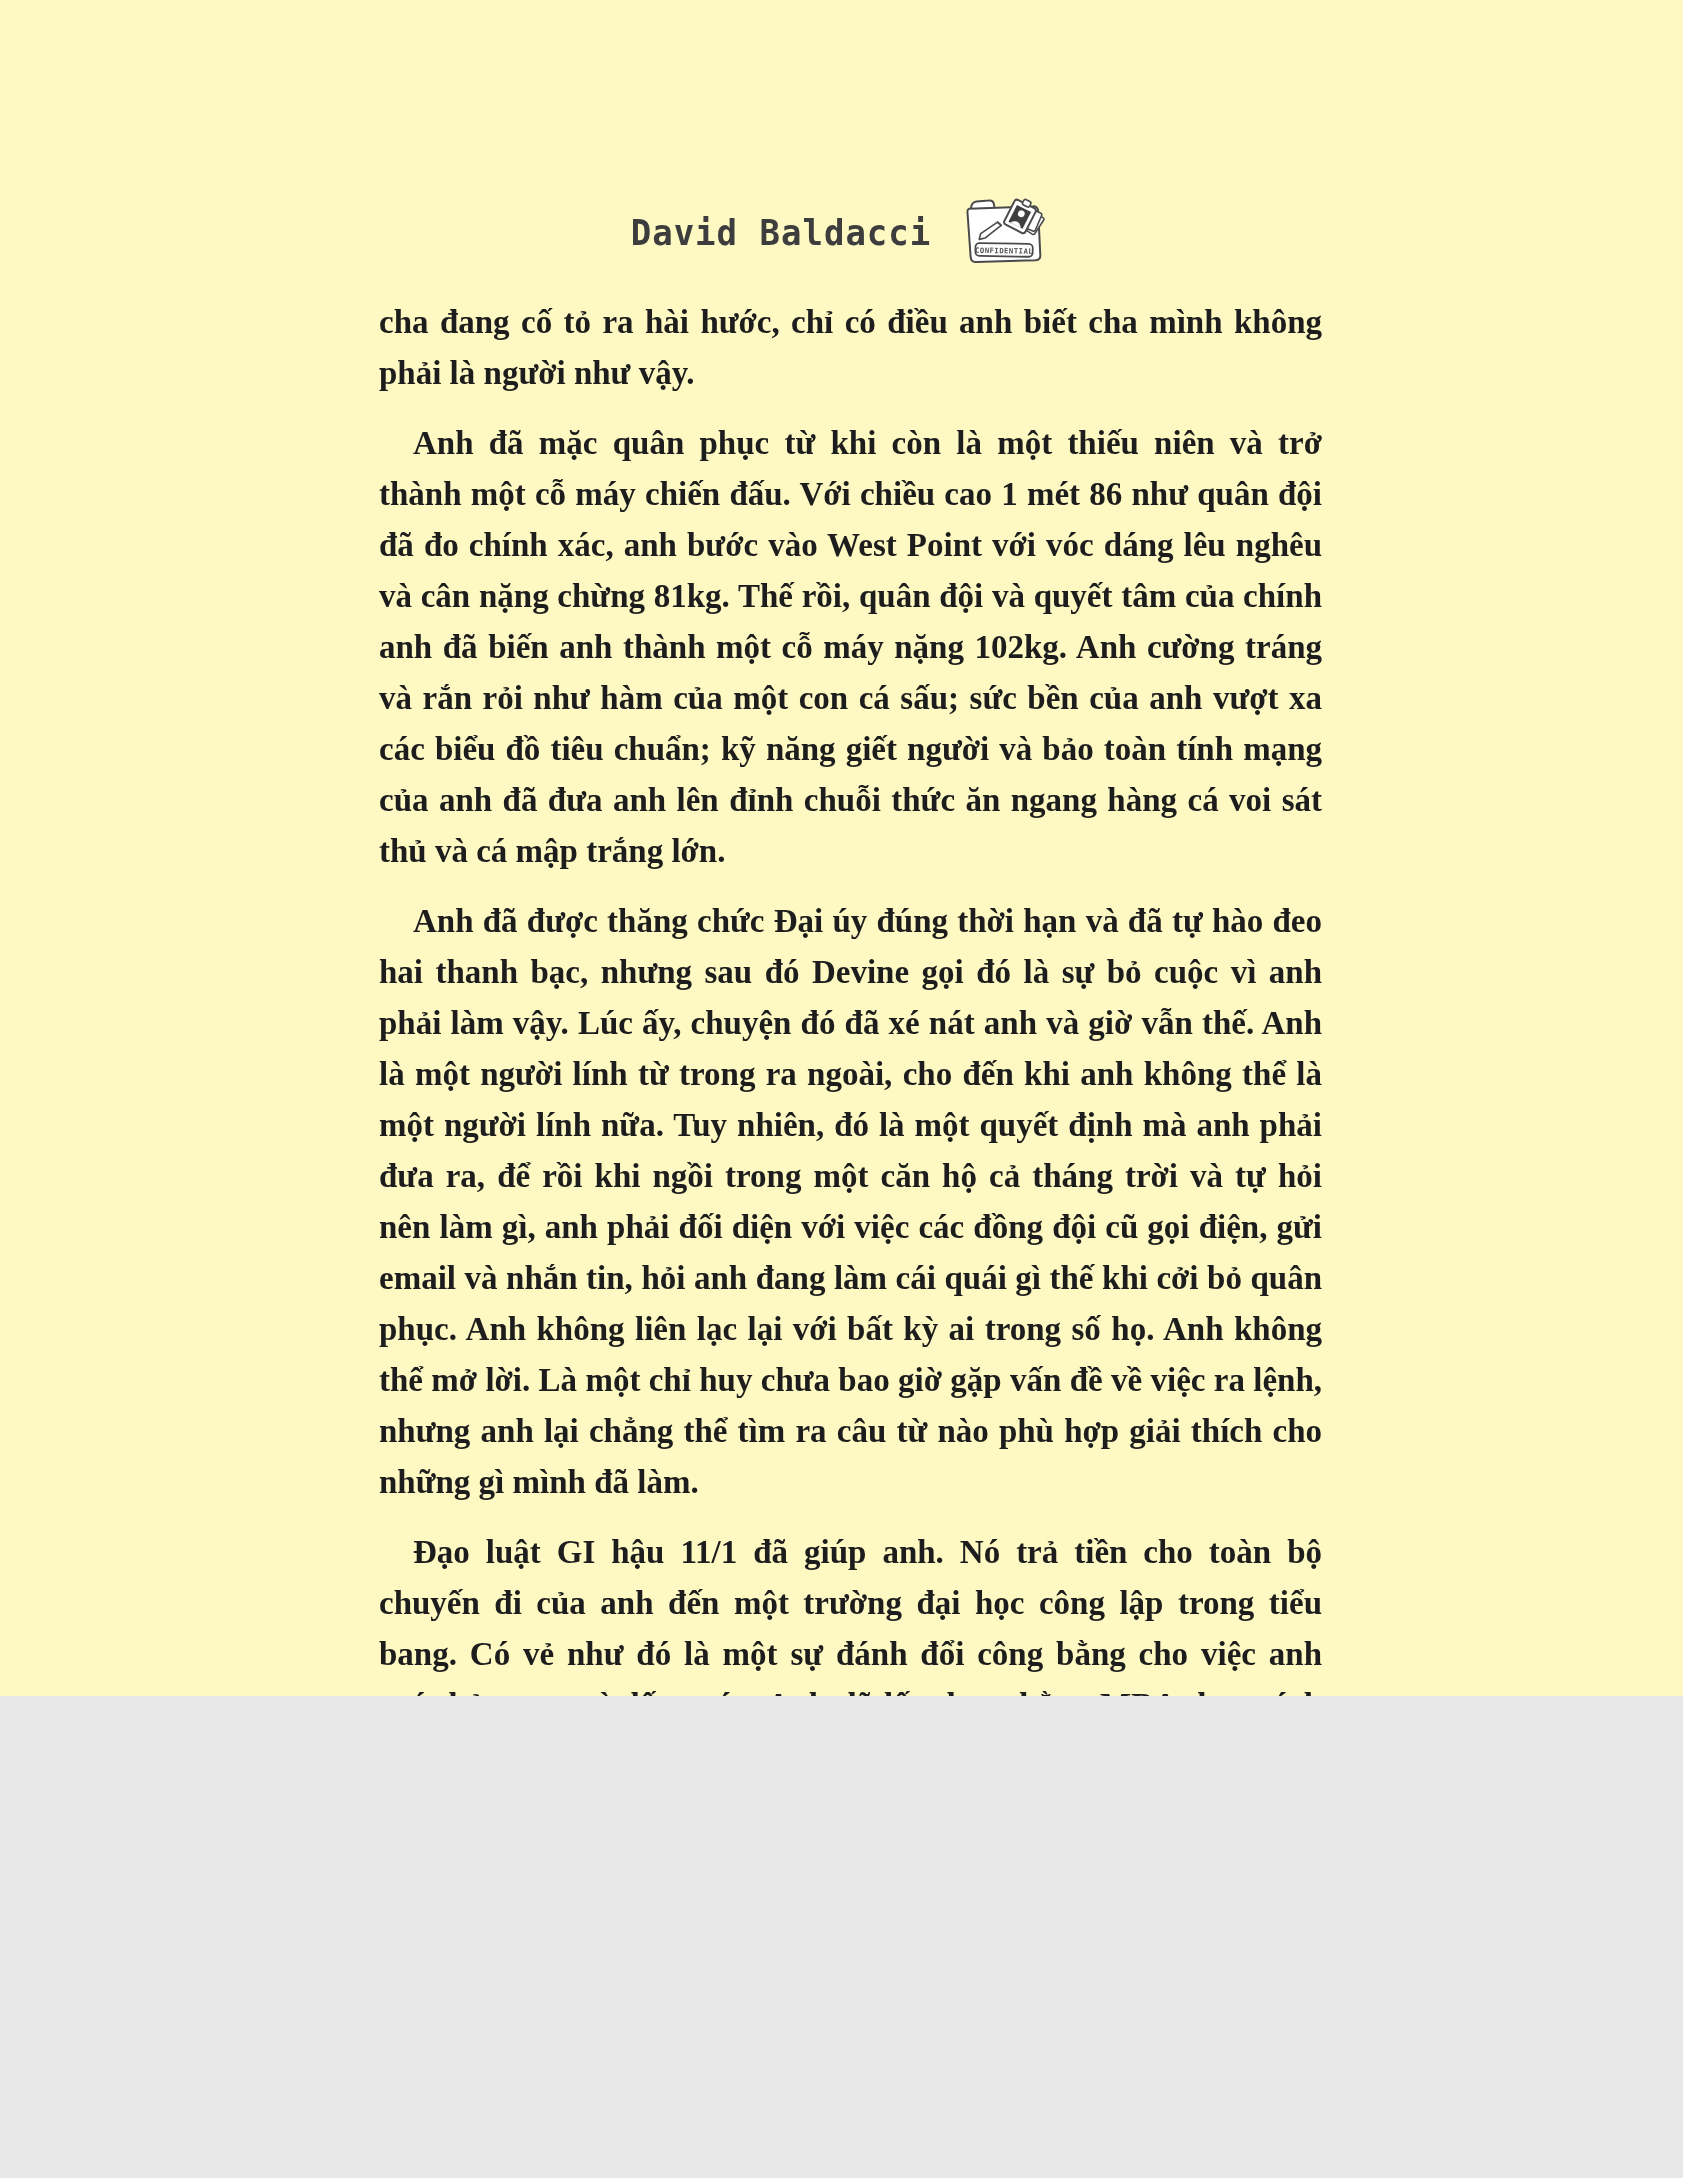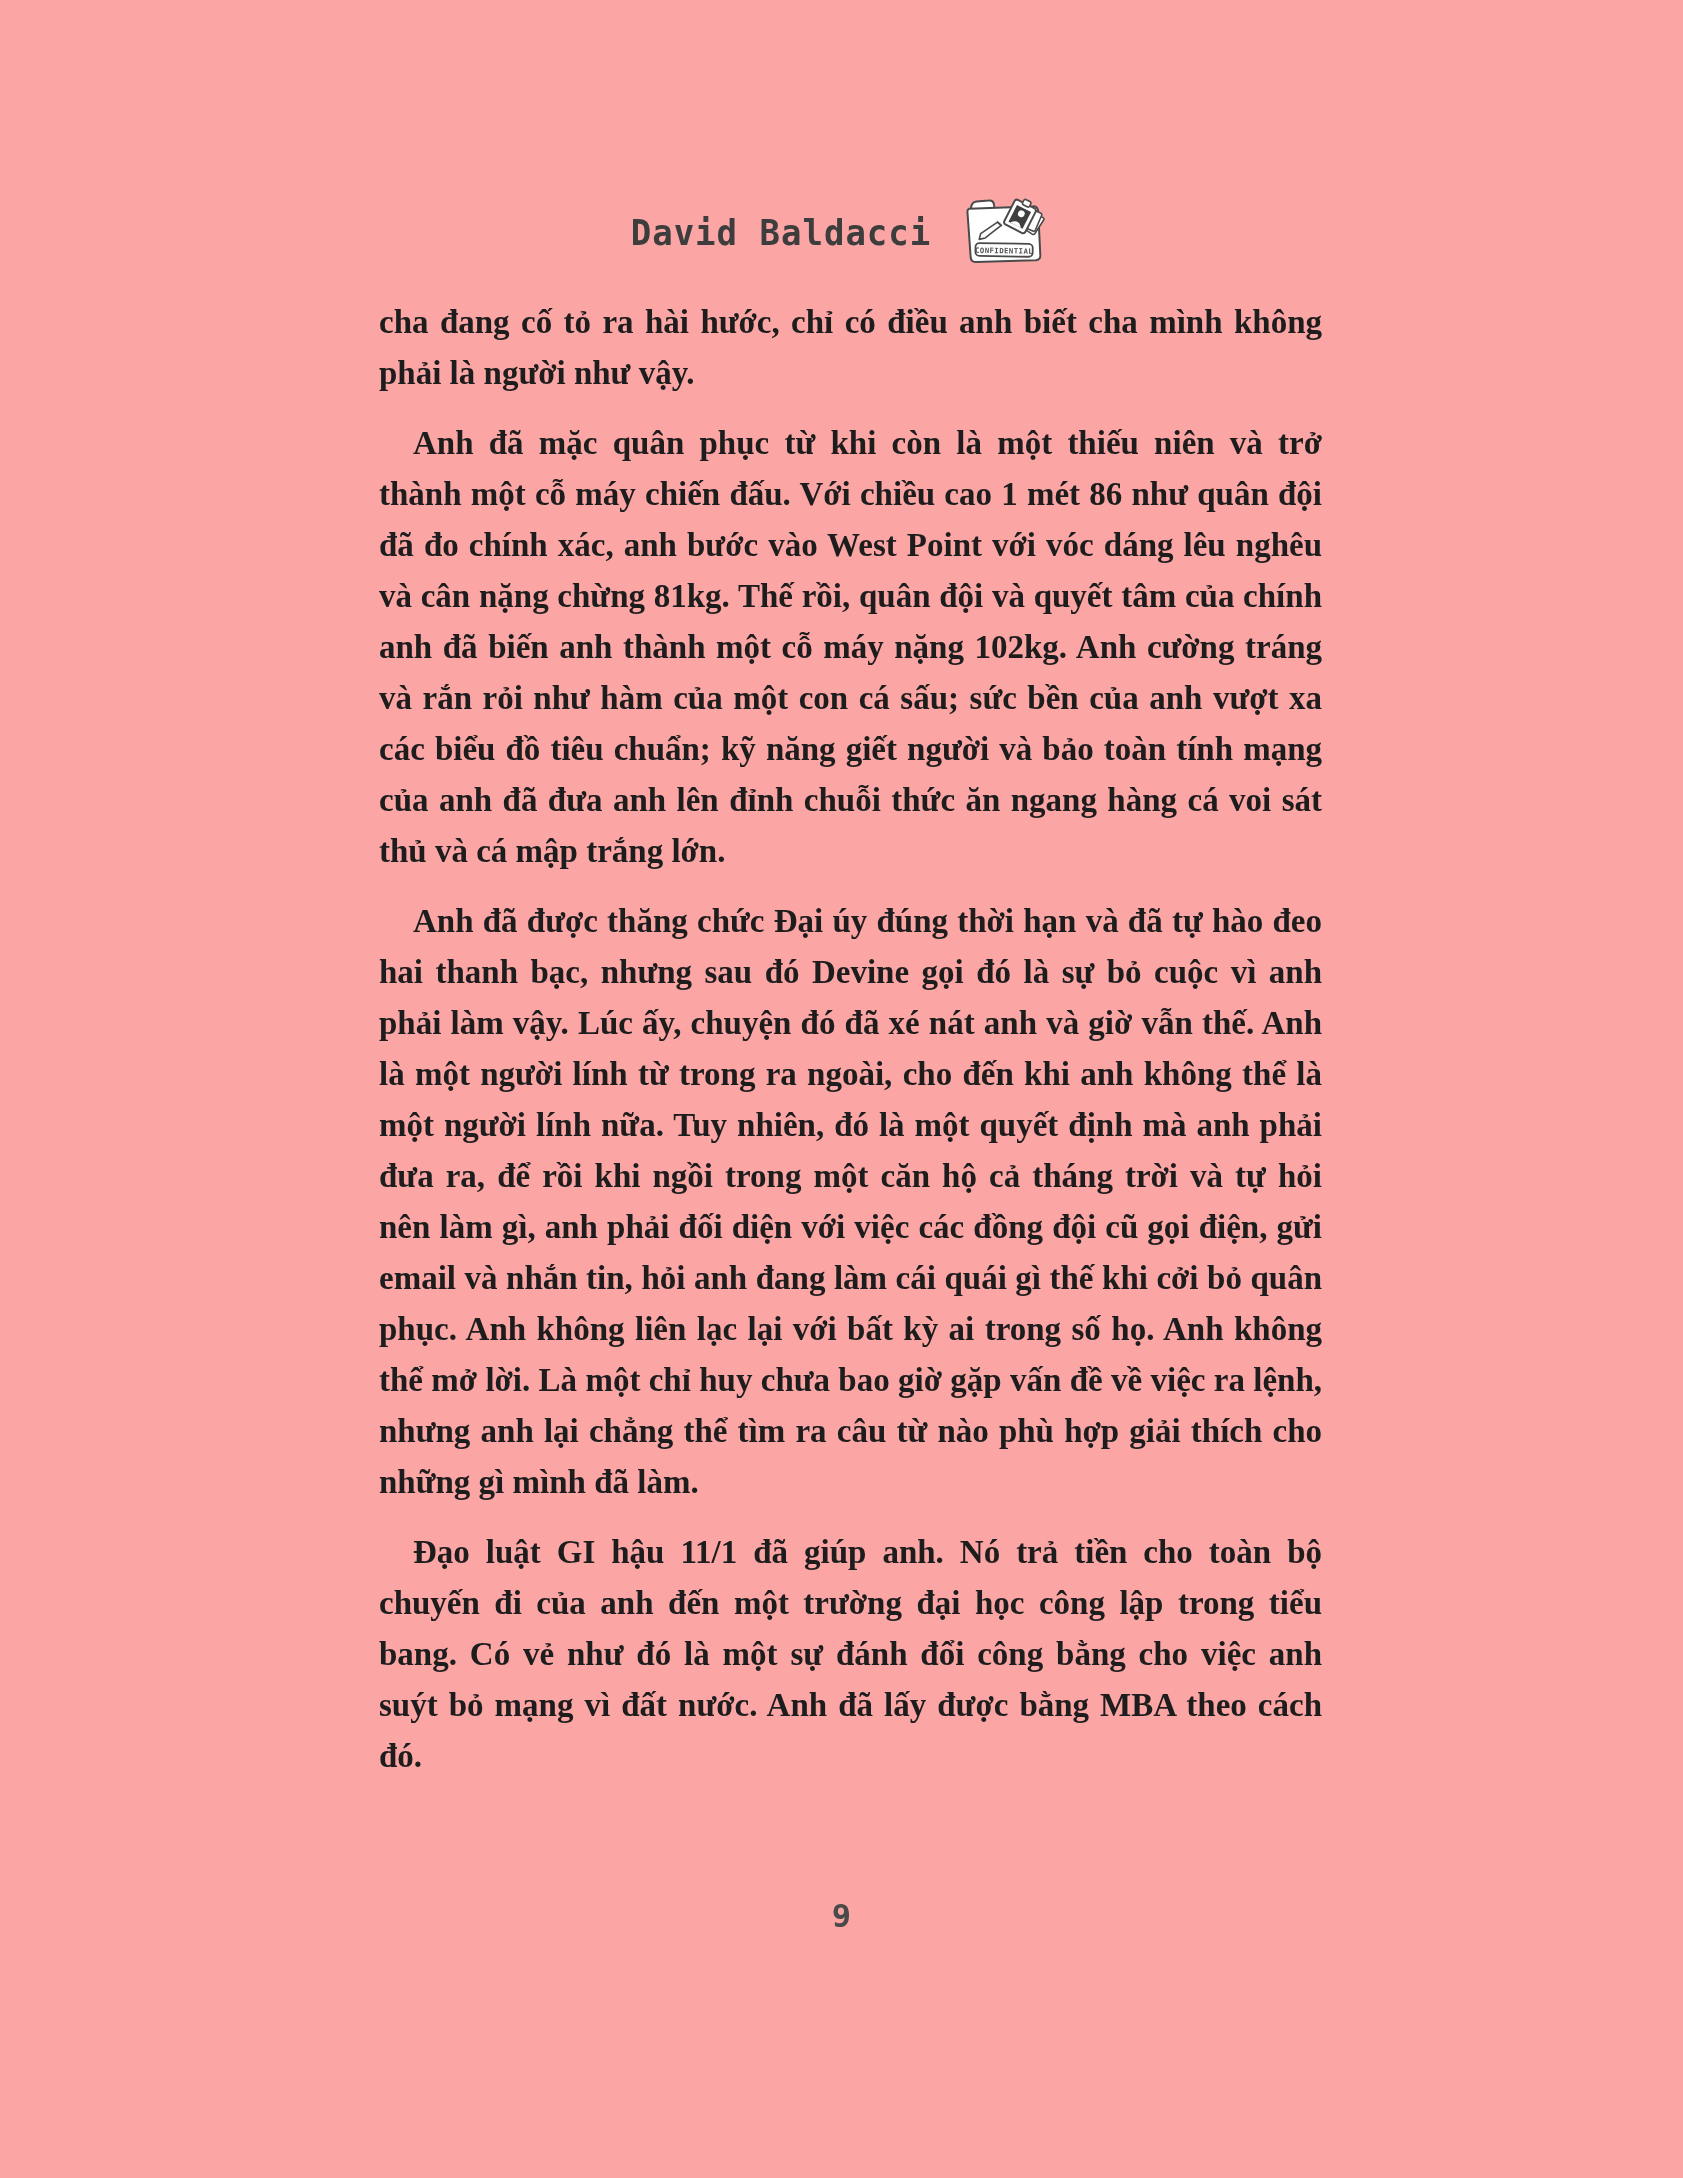--- a/index.html
+++ b/index.html
@@ -1,20 +1,20 @@
 <!DOCTYPE html>
 <html><head>
 <meta charset="utf-8">
 <style>
   html, body { margin: 0; padding: 0; background: #e8e8e8; }
   .page {
     position: relative;
     width: 1683px;
-    height: 2178px;
-    background: #fca5a5;
+    height: 1696px;
+    background: #fef9c3;
     font-family: "Liberation Serif", serif;
     overflow: hidden;
   }
 
   
   .header {
     position: absolute;
     top: 194px;
     left: 0;
     width: 100%;

